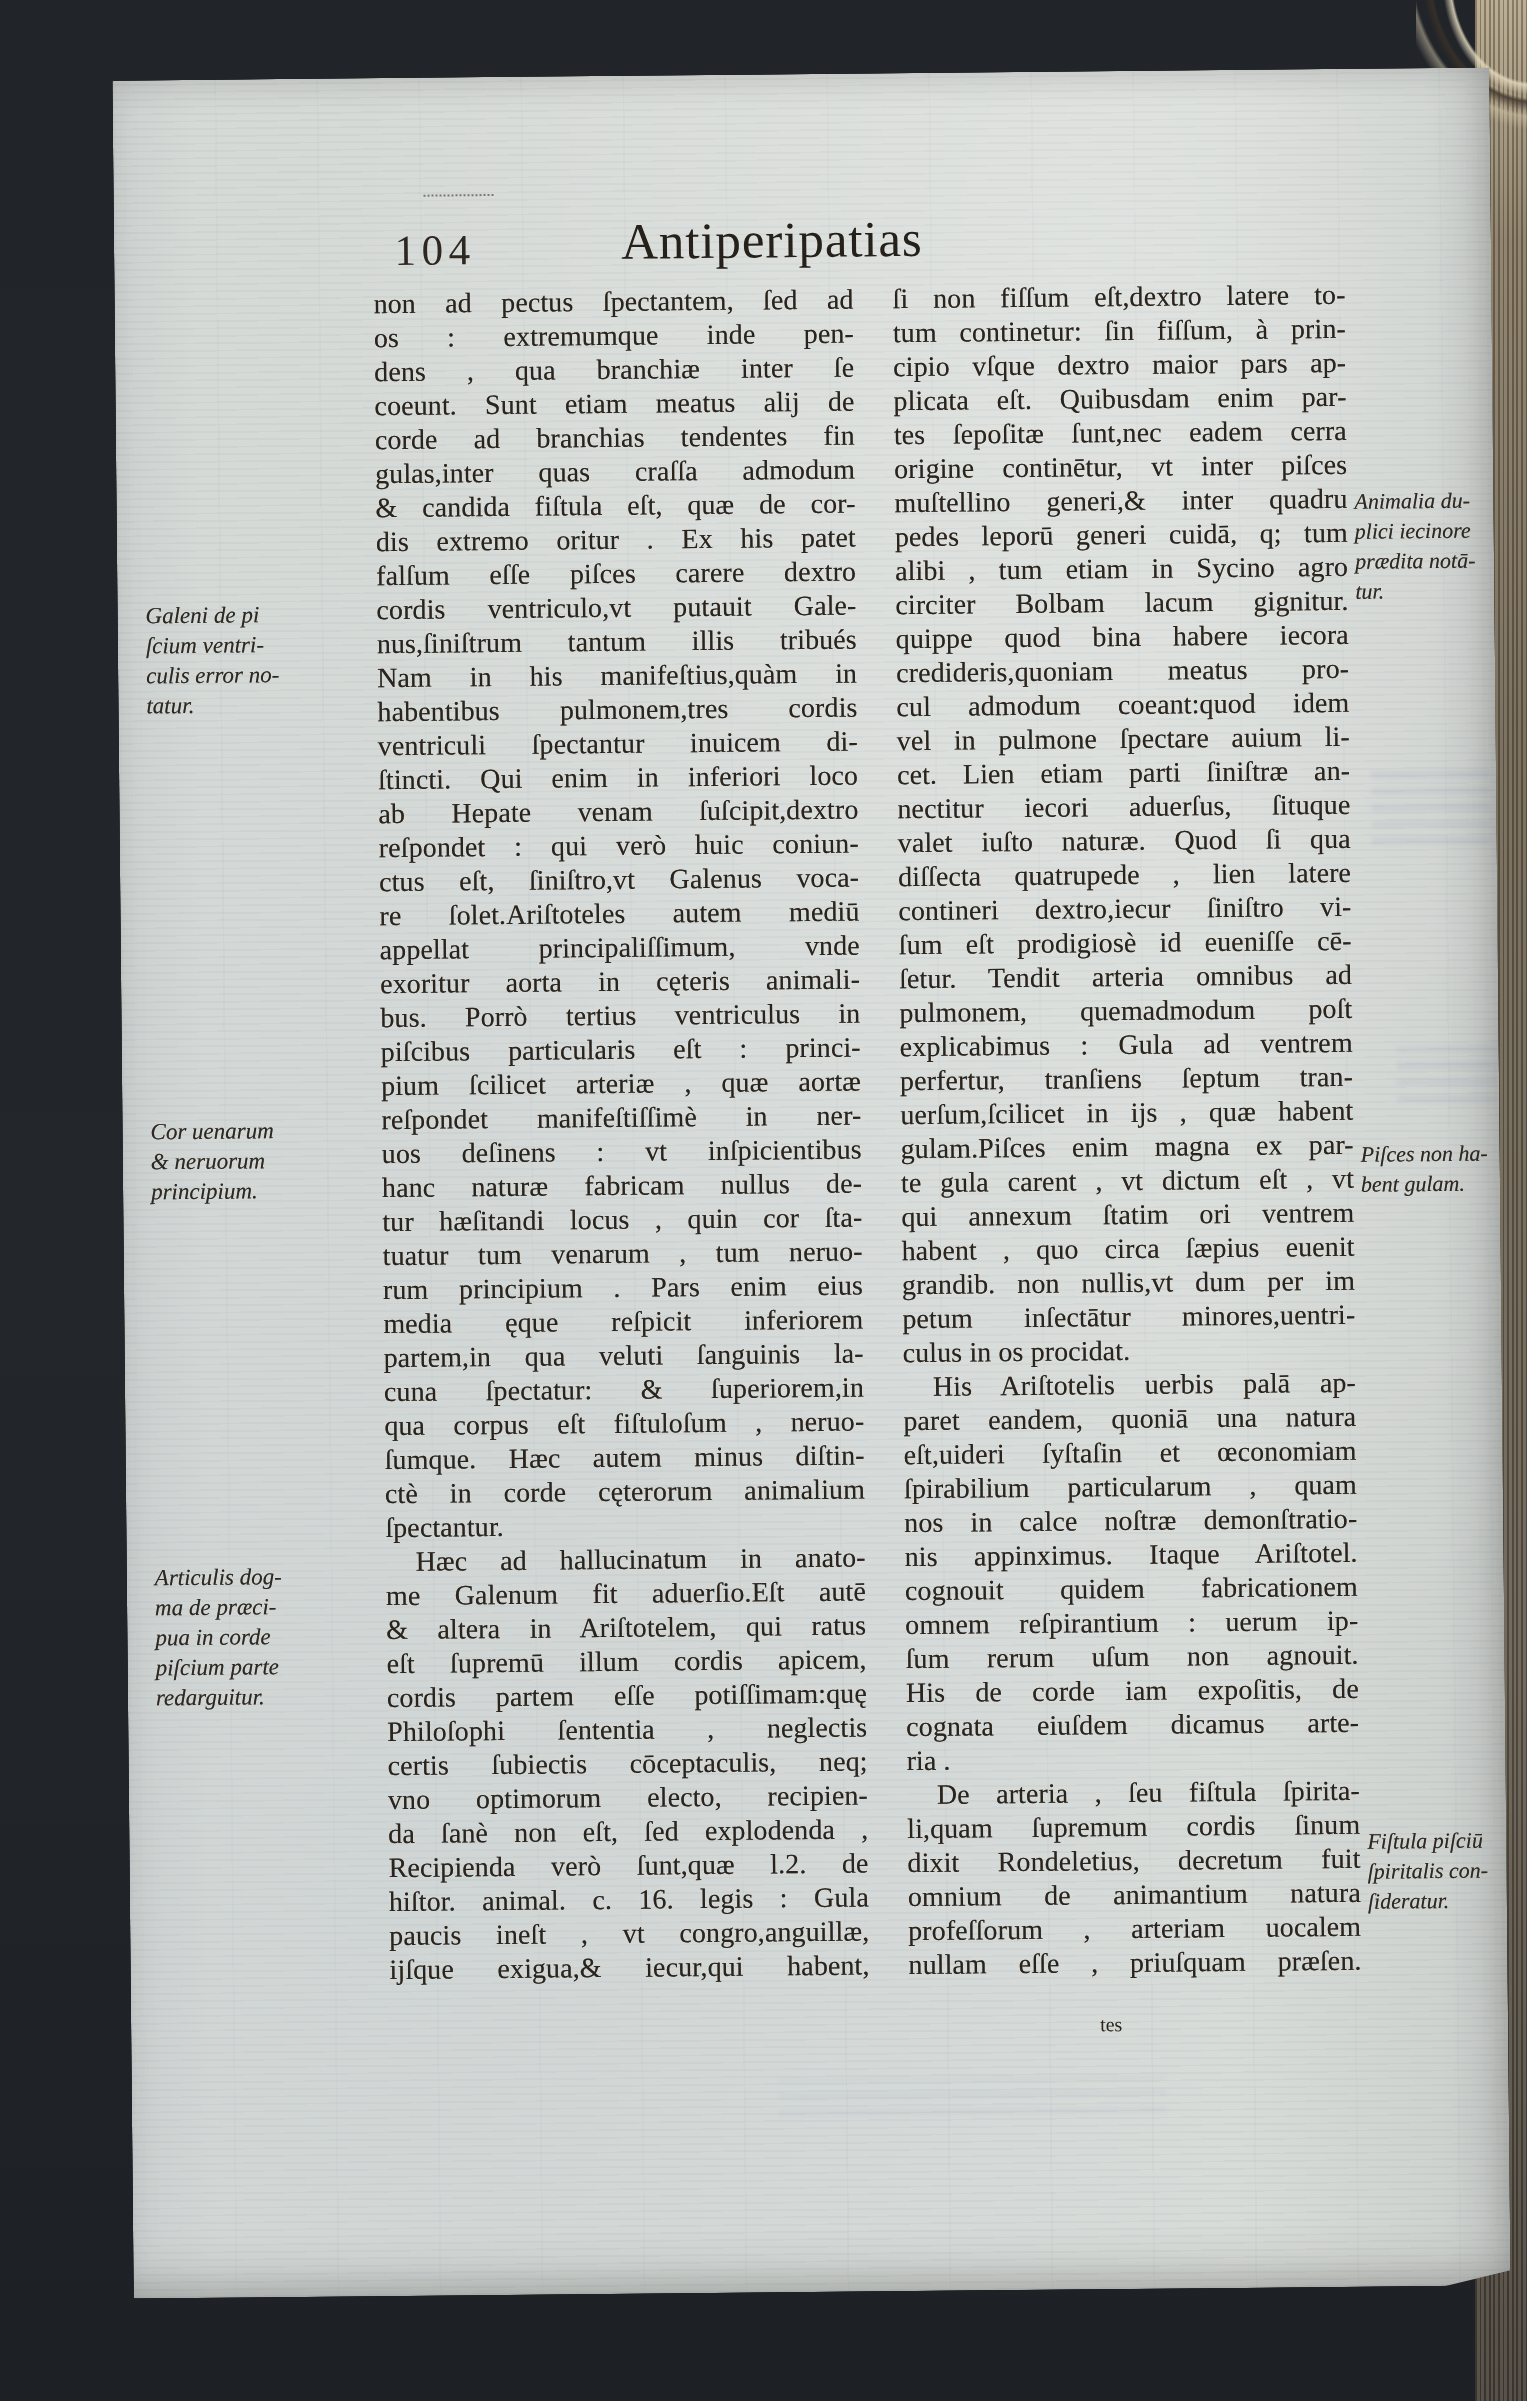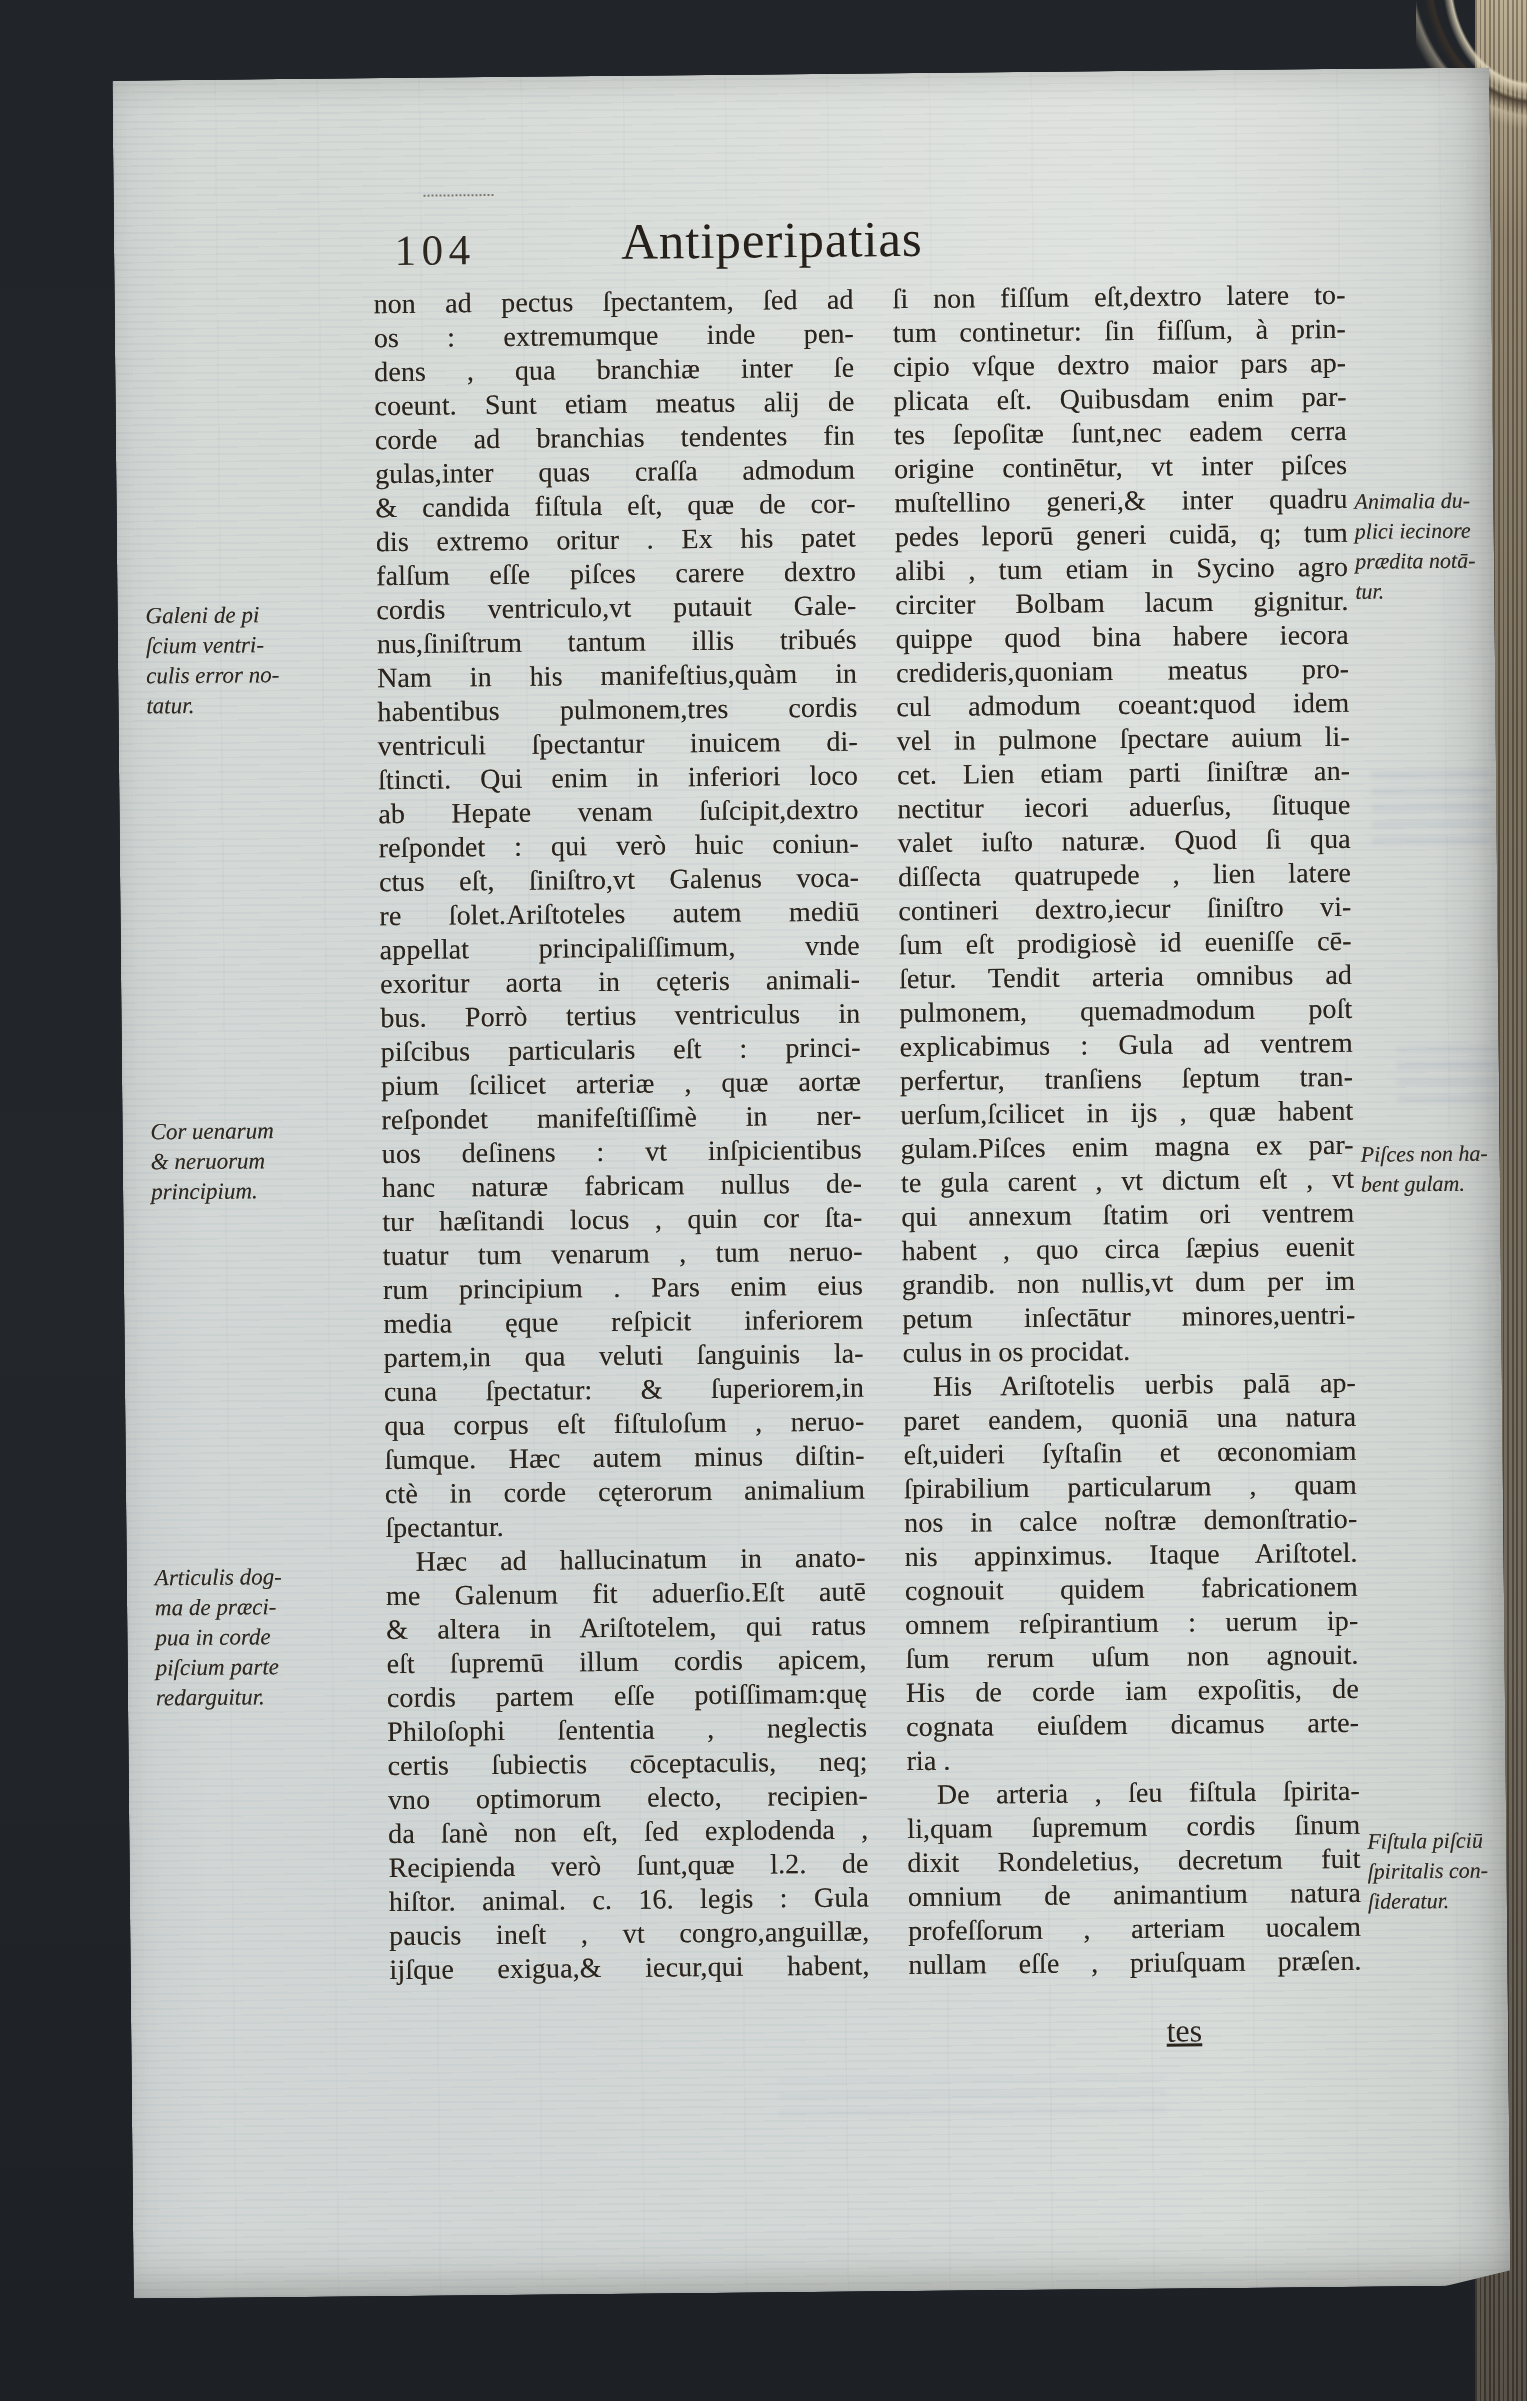--- a/index.html
+++ b/index.html
@@ -69,22 +69,22 @@
   .margin-note{
     position:absolute;font-style:italic;font-size:23px;color:#2e2821;
     text-shadow:0 0 0.6px rgba(45,38,28,0.5);
   }
   .note-line{height:30px;line-height:30px;white-space:nowrap;}
   .mn-l{left:28px;width:229px;}
   .mn-r{left:1238px;width:162px;font-size:22px;}
   .mn-l1{top:521px;} .mn-l2{top:1037px;} .mn-l3{top:1483px;}
   .mn-r1{top:418px;} .mn-r2{top:1071px;} .mn-r3{top:1758px;}
   .catchword{
-    position:absolute;left:969px;top:1942px;width:102px;text-align:right;
-    font-size:32px;color:#2b241d;text-decoration:underline;
+    position:absolute;left:969px;top:1942px;width:102px;text-align:left;
+    font-size:20px;color:#2b241d;
   }
   .ghost{
     position:absolute;filter:blur(2.3px);opacity:0.5;
     background:repeating-linear-gradient(0deg, rgba(88,108,148,0.18) 0 6.5px, transparent 6.5px 16.6px);
   }
   .ghost1{left:1252px;top:702px;width:120px;height:74px;}
   .ghost2{left:1275px;top:979px;width:102px;height:55px;}
   .ghost3{left:647px;top:2005px;width:388px;height:37px;opacity:0.3;}
 </style>
 </head>

